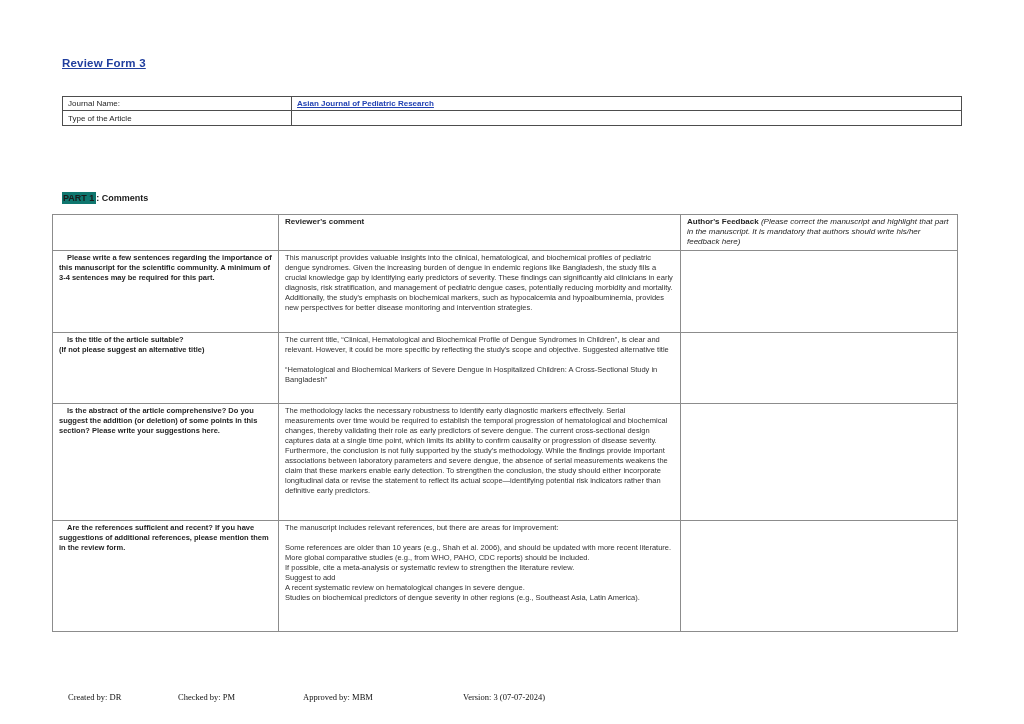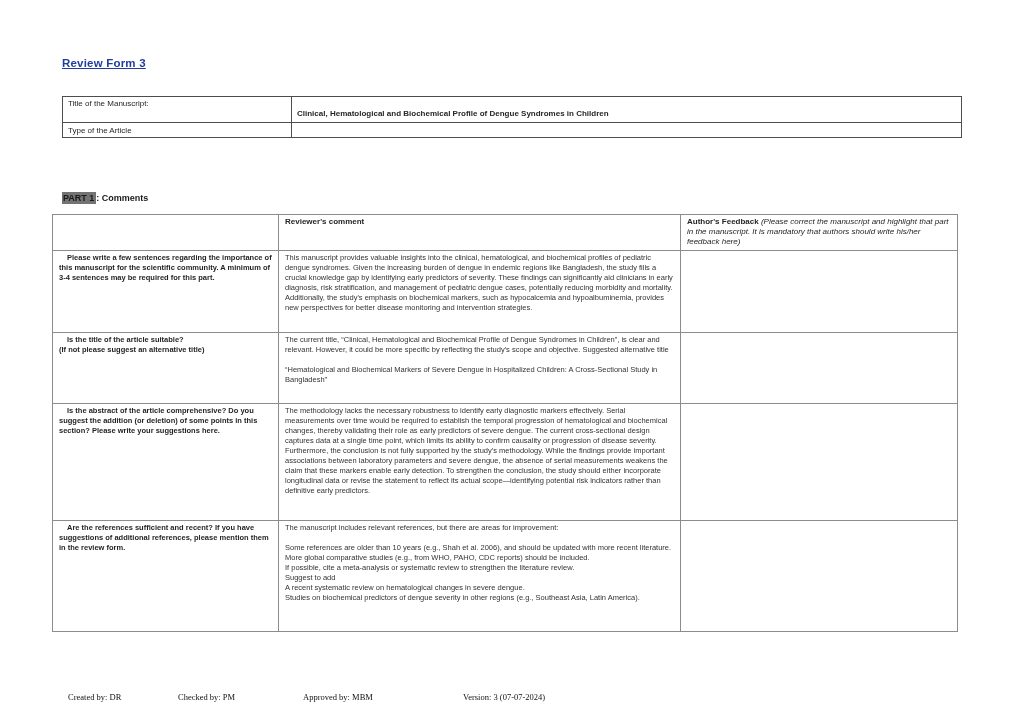--- a/index.html
+++ b/index.html
@@ -23,21 +23,21 @@
     line-height:11px;
   }
   .meta-table td.label { width:218px; }
   .meta-table td.value { font-weight:bold; }
   .journal-link { color:#2343b4; font-weight:bold; text-decoration:underline; cursor:pointer; }
 
   .part-heading {
     position:absolute; left:62px; top:187px;
     font-size:9px; font-weight:bold; color:#1a1a1a;
   }
-  .part-highlight { background:#737373; padding:1px 2px 1px 1px; }
+  .part-highlight { background:#0f766e; padding:1px 2px 1px 1px; }
 
   .comments-table {
     position:absolute; left:52px; top:208px; width:905px;
     font-size:7.5px; table-layout:fixed;
   }
   .comments-table td {
     border:1px solid #8c8c8c; vertical-align:top;
     padding:2px 6px 3px 6px; line-height:10px;
   }
   .comments-table col.c1 { width:226px; }
@@ -63,23 +63,23 @@
 </style>
 </head>
 <body>
 
 <div class="page">
 
   <div class="doc-title">Review Form 3</div>
 
   <table class="meta-table">
     <tbody>
-    <tr style="height:26px;">
-      <td class="label" style="vertical-align:top;">Title of the Manuscript:</td>
-      <td class="value" style="padding-top:8px;">Clinical, Hematological and Biochemical Profile of Dengue Syndromes in Children</td>
+        <tr style="height:14px;">
+      <td class="label">Journal Name:</td>
+      <td class="value"><span class="journal-link">Asian Journal of Pediatric Research</span></td>
     </tr>
     <tr style="height:15px;">
       <td class="label">Type of the Article</td>
       <td class="value"></td>
     </tr>
   </tbody>
     </table>
 
   <div class="part-heading"><span class="part-highlight">PART 1</span><span>: Comments</span></div>
 

